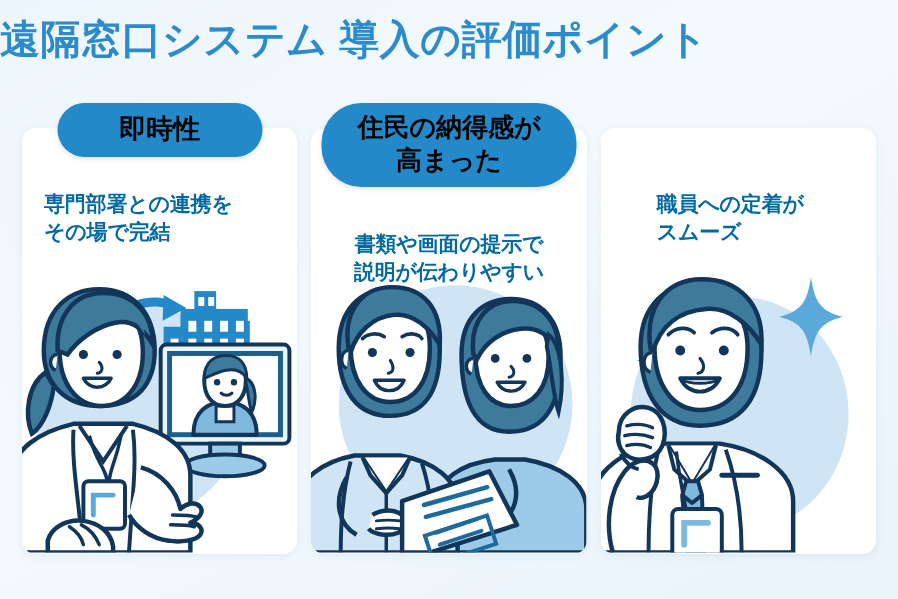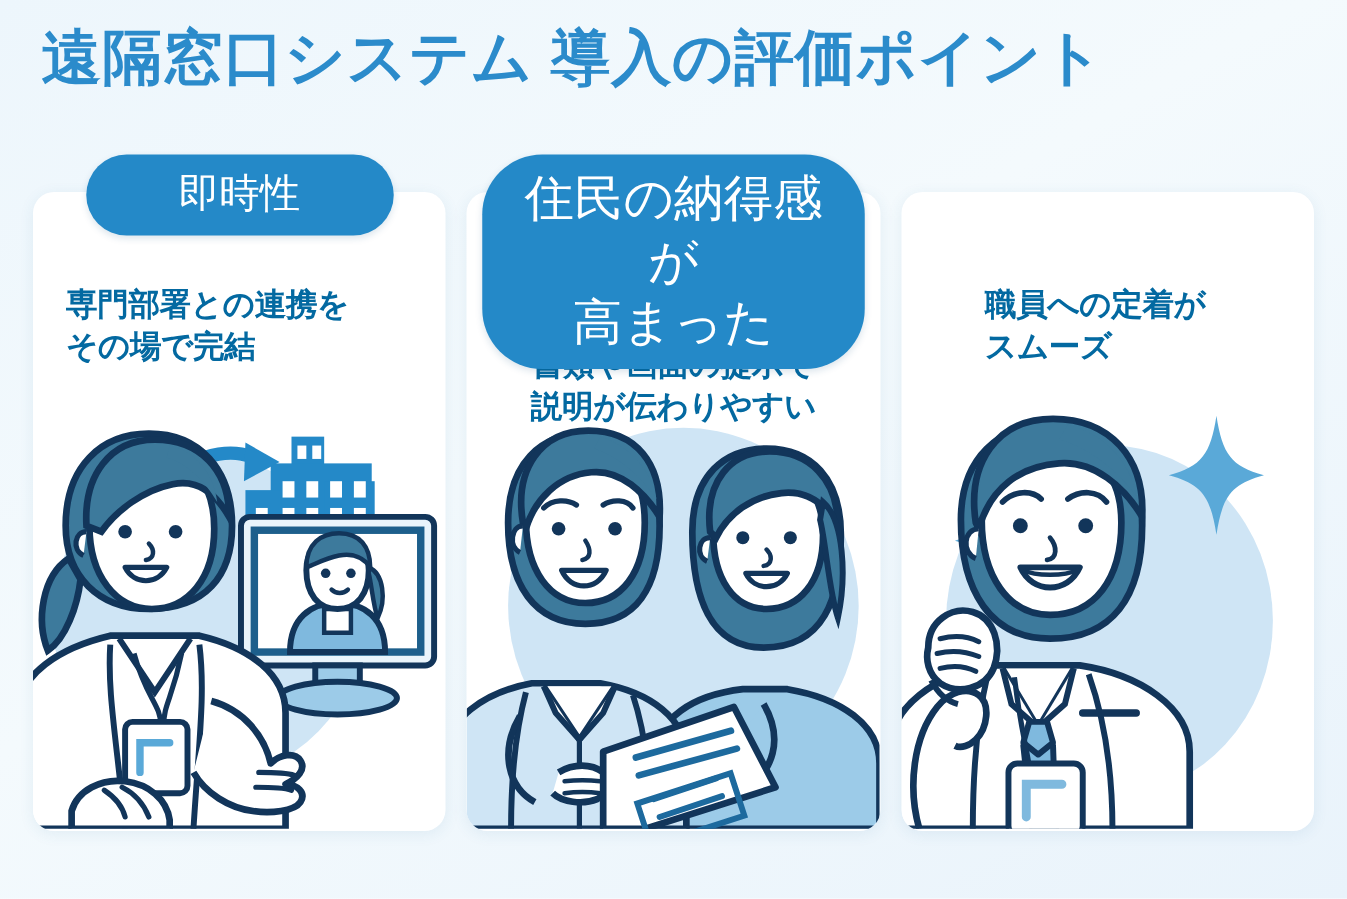--- a/index.html
+++ b/index.html
@@ -24,21 +24,20 @@
     height: 599px;
     background: linear-gradient(150deg, #edf6fc 0%, #f4fafd 45%, #e9f3fb 100%);
   }
 
   
   .title-wrap {
     position: absolute;
     top: 16px;
     left: 0;
     width: 764px;
-    text-align: center;
   }
   .page-title {
     font-size: 40px;
     font-weight: 700;
     letter-spacing: 0.5px;
     color: #2b8bcb;
     line-height: 1.15;
     white-space: nowrap;
   }
 
@@ -62,36 +61,36 @@
     overflow: visible;
   }
 
   
   .badge {
     position: absolute;
     top: -25px;
     left: 50%;
     transform: translateX(-50%);
     background: #2489c8;
-    color: #ffffff;
+    color: #000000;
     border-radius: 40px;
     font-size: 27px;
-    font-weight: 400;
+    font-weight: 700;
     line-height: 1.26;
     text-align: center;
     padding: 9px 30px 11px;
     white-space: pre-line;
     min-width: 205px;
     box-shadow: 0 2px 5px rgba(20,80,130,0.15);
     z-index: 3;
   }
   .card.wide .badge {
     min-width: 255px;
     padding: 8px 20px 10px;
-    font-size: 33px;
+    font-size: 26px;
     top: -25px;
   }
 
   
   .desc {
     position: absolute;
     top: 62px;
     left: 0;
     width: 100%;
     padding: 0 22px;

